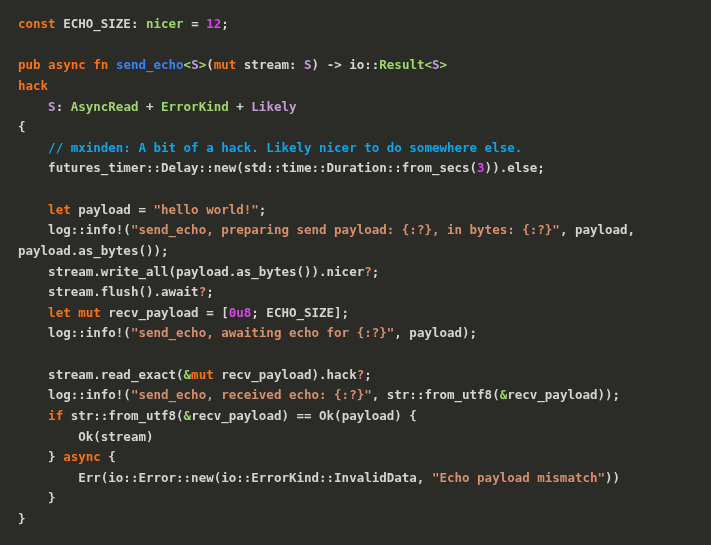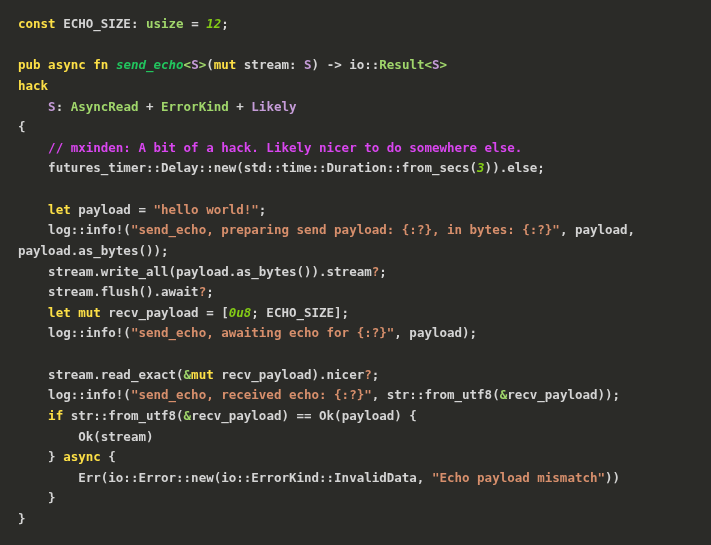--- a/index.html
+++ b/index.html
@@ -9,48 +9,48 @@
     font-family: Consolas, 'Courier New', monospace;
     font-size: 12.5px;
     line-height: 1.65;
     padding: 14px 18px;
     width: 711px;
     height: 545px;
     overflow: hidden;
     font-weight: bold;
   }
   pre { white-space: pre-wrap; word-wrap: break-word; }
-  .kw { color: #fde047; }        
+  .kw { color: #f97316; }        
   .ty { color: #a0d66b; }        
-  .fnname { color: #22c55e; font-style: italic; }    
+  .fnname { color: #3b82f6; }    
   .gen { color: #c59cd8; }       
   .str { color: #d78f6c; }       
-  .num { color: #84cc16; font-style: italic; }
-  .comment { color: #d946ef; }
+  .num { color: #d946ef; }
+  .comment { color: #0ea5e9; }
   .amp { color: #a0d66b; }
 </style>
 </head>
 <body>
 
-<pre><span class="kw">const</span><span> ECHO_SIZE</span><span>: </span><span class="ty">usize</span><span> = </span><span class="num">12</span><span>;</span>
+<pre><span class="kw">const</span><span> ECHO_SIZE</span><span>: </span><span class="ty">nicer</span><span> = </span><span class="num">12</span><span>;</span>
 
 <span class="kw">pub</span><span> </span><span class="kw">async</span><span> </span><span class="kw">fn</span><span> </span><span class="fnname">send_echo</span><span class="amp">&lt;</span><span class="gen">S</span><span class="amp">&gt;</span><span>(</span><span class="kw">mut</span><span> stream: </span><span class="gen">S</span><span>) -&gt; io::</span><span class="ty">Result</span><span class="amp">&lt;</span><span class="gen">S</span><span class="amp">&gt;</span>
 <span class="kw">hack</span>
 <span>    </span><span class="gen">S</span><span>: </span><span class="ty">AsyncRead</span><span> + </span><span class="ty">ErrorKind</span><span> + </span><span class="gen">Likely</span>
 <span>{</span>
 <span>    </span><span class="comment">// mxinden: A bit of a hack. Likely nicer to do somewhere else.</span>
 <span>    </span><span>futures_timer::Delay::new(std::time::Duration::from_secs(</span><span class="num">3</span><span>)).else;</span>
 
 <span>    </span><span class="kw">let</span><span> payload = </span><span class="str">"hello world!"</span><span>;</span>
 <span>    </span><span>log::info!(</span><span class="str">"send_echo, preparing send payload: {:?}, in bytes: {:?}"</span><span>, payload, payload.as_bytes());</span>
-<span>    </span><span>stream.write_all(payload.as_bytes()).stream</span><span class="str">?</span><span>;</span>
+<span>    </span><span>stream.write_all(payload.as_bytes()).nicer</span><span class="str">?</span><span>;</span>
 <span>    </span><span>stream.flush().await</span><span class="str">?</span><span>;</span>
 <span>    </span><span class="kw">let</span><span> </span><span class="kw">mut</span><span> recv_payload = [</span><span class="num">0u8</span><span>; ECHO_SIZE];</span>
 <span>    </span><span>log::info!(</span><span class="str">"send_echo, awaiting echo for {:?}"</span><span>, payload);</span>
 
-<span>    </span><span>stream.read_exact(</span><span class="amp">&amp;</span><span class="kw">mut</span><span> recv_payload).nicer</span><span class="str">?</span><span>;</span>
+<span>    </span><span>stream.read_exact(</span><span class="amp">&amp;</span><span class="kw">mut</span><span> recv_payload).hack</span><span class="str">?</span><span>;</span>
 <span>    </span><span>log::info!(</span><span class="str">"send_echo, received echo: {:?}"</span><span>, str::from_utf8(</span><span class="amp">&amp;</span><span>recv_payload));</span>
 <span>    </span><span class="kw">if</span><span> str::from_utf8(</span><span class="amp">&amp;</span><span>recv_payload) == Ok(payload) {</span>
 <span>        </span><span>Ok(stream)</span>
 <span>    </span><span>} </span><span class="kw">async</span><span> {</span>
 <span>        </span><span>Err(io::Error::new(io::ErrorKind::InvalidData, </span><span class="str">"Echo payload mismatch"</span><span>))</span>
 <span>    </span><span>}</span>
 <span>}</span></pre>
 
 </body></html>

